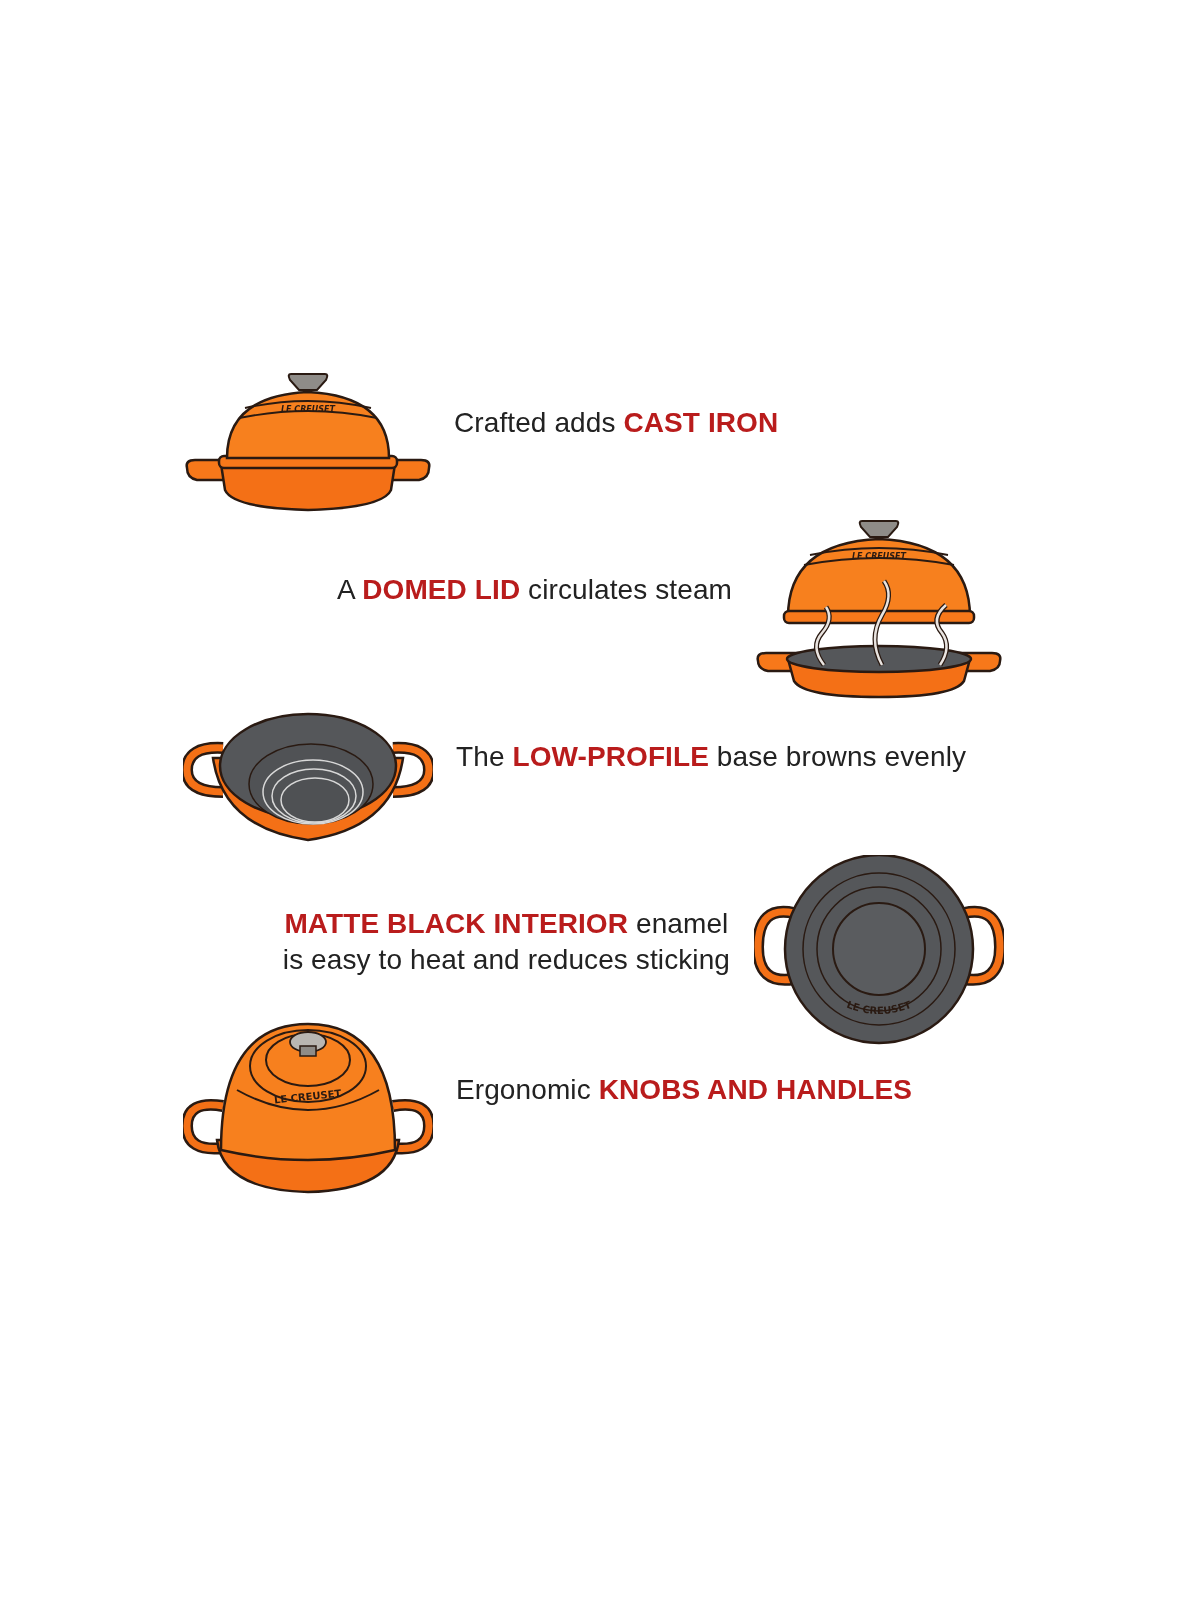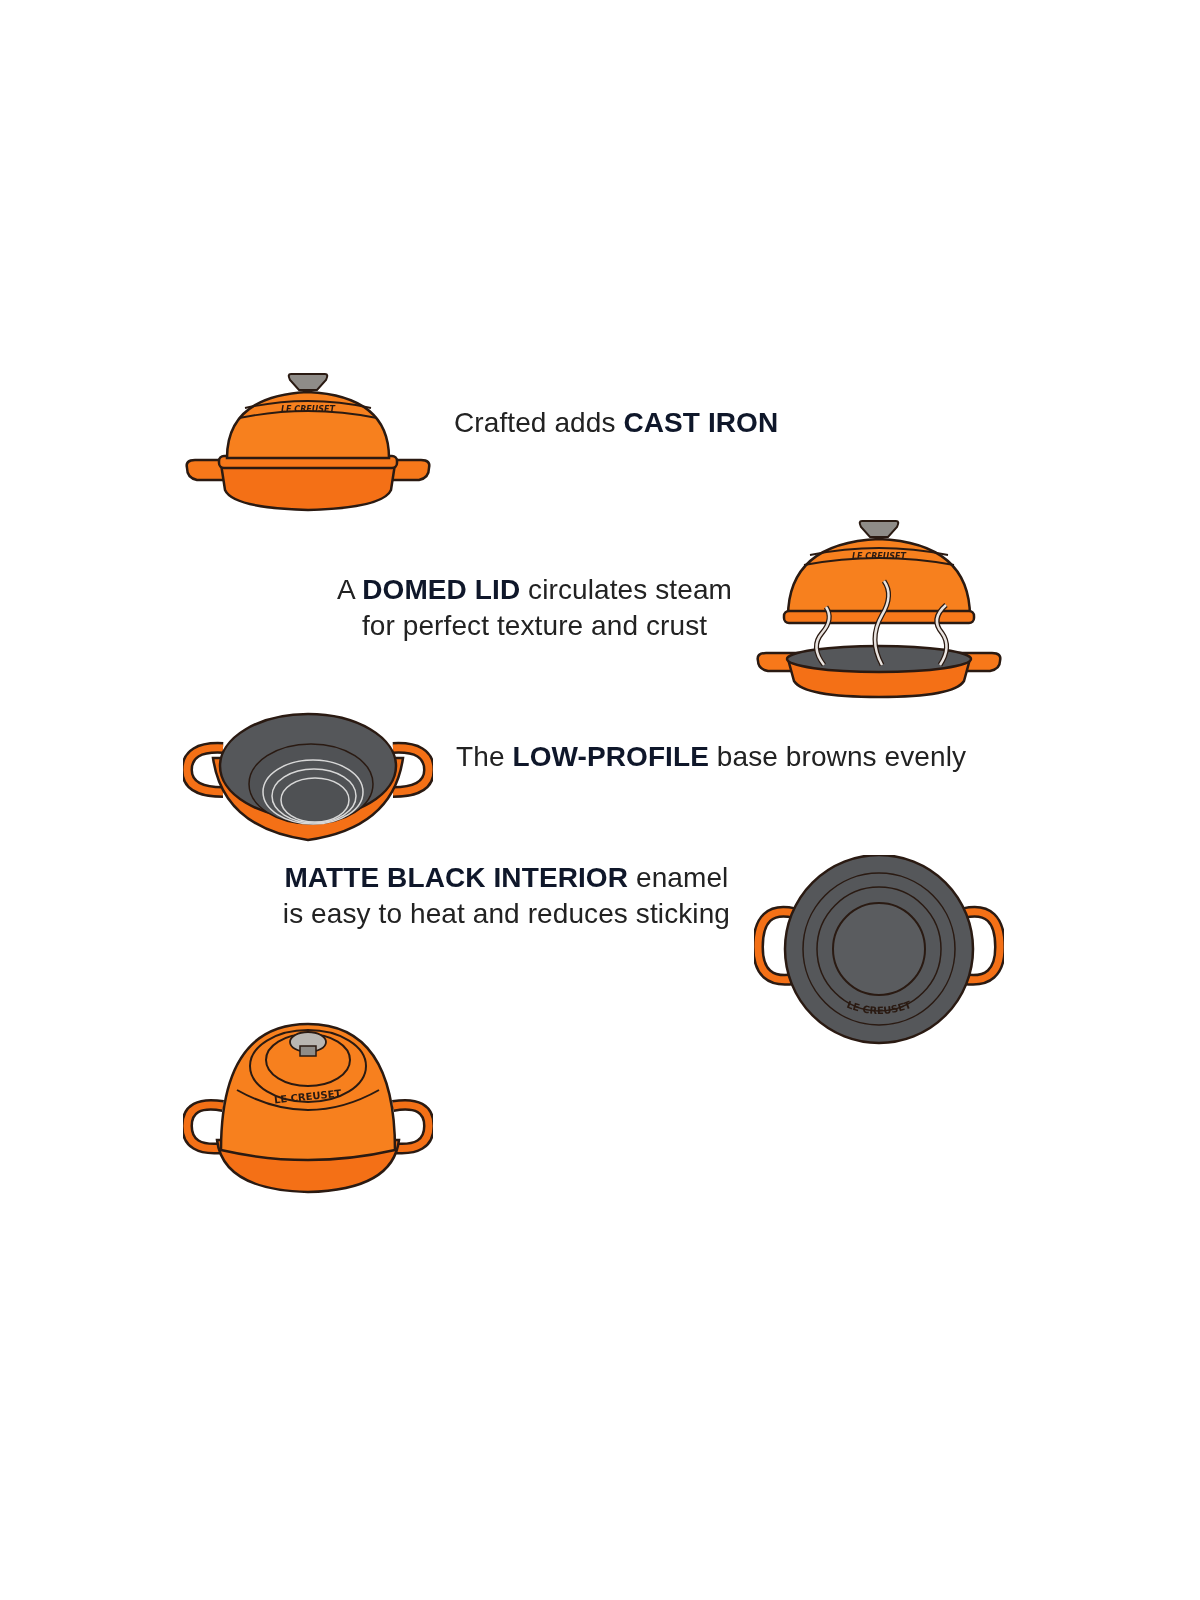--- a/index.html
+++ b/index.html
@@ -1,20 +1,20 @@
 <!DOCTYPE html>
 <html><head>
 <meta charset="utf-8">
 <style>
   html, body { margin: 0; padding: 0; background: #ffffff; }
   body { width: 1200px; height: 1600px; position: relative; overflow: hidden;
          font-family: "Liberation Sans", "DejaVu Sans", sans-serif; color: #1a1a1a; }
   .feature-text { position: absolute; font-size: 28px; line-height: 36px; font-weight: 400;
                   color: #222; letter-spacing: 0.1px; }
-  .feature-text b { font-weight: 700; color: #0f172a; }
+  .feature-text b { font-weight: 700; color: #b91c1c; }
   .feature-text.right { text-align: center; }
   .feature-text.left { text-align: left; }
   .illus { position: absolute; }
   .line { display: block; white-space: nowrap; }
 </style>
 </head>
 <body>
 
 <div class="illus" style="left:183px; top:368px; width:250px; height:145px;">
   <svg width="250" height="145" viewBox="0 0 250 145">
@@ -33,21 +33,20 @@
 
     <path d="M108 6 L142 6 Q146 6 143 12 L134 22 L116 22 L107 12 Q104 6 108 6 Z" fill="#8f8c88" stroke="#2a1a12" stroke-width="2"></path>
   </svg>
 </div>
 <div class="feature-text left" style="left:454px; top:405px;">
   <span class="line"><span>Crafted adds </span><b>CAST IRON</b><span></span></span>
 </div>
 
 <div class="feature-text right" style="right:468px; top:572px;">
   <span class="line"><span>A </span><b>DOMED LID</b><span> circulates steam</span></span>
-  <span class="line">for perfect texture and crust</span>
 </div>
 <div class="illus" style="left:754px; top:515px; width:250px; height:185px;">
   <svg width="250" height="185" viewBox="0 0 250 185">
 
     <path d="M34 102 Q34 28 125 24 Q216 28 216 102 Z" fill="#f7801e" stroke="#2a1a12" stroke-width="2.5"></path>
     <rect x="30" y="96" width="190" height="12" rx="5" fill="#f7781a" stroke="#2a1a12" stroke-width="2.5"></rect>
     <path d="M56 40 Q125 26 194 40" fill="none" stroke="#2a1a12" stroke-width="1.8"></path>
     <path d="M50 50 Q125 36 200 50" fill="none" stroke="#2a1a12" stroke-width="1.8"></path>
     <text x="125" y="44" text-anchor="middle" font-family="DejaVu Sans, sans-serif" font-size="8" font-weight="bold" font-style="italic" fill="#2a1a12">LE CREUSET</text>
     <path d="M108 6 L142 6 Q146 6 143 12 L134 22 L116 22 L107 12 Q104 6 108 6 Z" fill="#8f8c88" stroke="#2a1a12" stroke-width="2"></path>
@@ -80,21 +79,21 @@
     <ellipse cx="128" cy="76" rx="62" ry="40" fill="#505255" stroke="#2a1a12" stroke-width="1.5"></ellipse>
     <ellipse cx="130" cy="84" rx="50" ry="32" fill="none" stroke="#d8d8d8" stroke-width="1.5"></ellipse>
     <ellipse cx="131" cy="88" rx="42" ry="27" fill="none" stroke="#d8d8d8" stroke-width="1.5"></ellipse>
     <ellipse cx="132" cy="92" rx="34" ry="22" fill="#4f5154" stroke="#d8d8d8" stroke-width="1.5"></ellipse>
   </svg>
 </div>
 <div class="feature-text left" style="left:456px; top:739px;">
   <span class="line"><span>The </span><b>LOW-PROFILE</b><span> base browns evenly</span></span>
 </div>
 
-<div class="feature-text right" style="right:470px; top:860px;">
+<div class="feature-text right" style="right:470px; top:906px;">
   <span class="line"><span></span><b>MATTE BLACK INTERIOR</b><span> enamel</span></span>
   <span class="line">is easy to heat and reduces sticking</span>
 </div>
 <div class="illus" style="left:754px; top:855px; width:250px; height:190px;">
   <svg width="250" height="190" viewBox="0 0 250 190">
     <path d="M40 58 Q4 50 4 92 Q4 130 40 124" fill="none" stroke="#2a1a12" stroke-width="12"></path>
     <path d="M40 58 Q4 50 4 92 Q4 130 40 124" fill="none" stroke="#f47016" stroke-width="7"></path>
     <path d="M210 58 Q246 50 246 92 Q246 130 210 124" fill="none" stroke="#2a1a12" stroke-width="12"></path>
     <path d="M210 58 Q246 50 246 92 Q246 130 210 124" fill="none" stroke="#f47016" stroke-width="7"></path>
     <circle cx="125" cy="94" r="94" fill="#55575a" stroke="#2a1a12" stroke-width="2.5"></circle>
@@ -118,13 +117,14 @@
     <path d="M38 130 Q38 4 125 4 Q212 4 212 130 Q125 150 38 130 Z" fill="#f7801e" stroke="#2a1a12" stroke-width="2.5"></path>
     <path d="M54 70 Q125 110 196 70" fill="none" stroke="#2a1a12" stroke-width="2"></path>
     <ellipse cx="125" cy="46" rx="58" ry="36" fill="none" stroke="#2a1a12" stroke-width="2"></ellipse>
     <ellipse cx="125" cy="40" rx="42" ry="26" fill="none" stroke="#2a1a12" stroke-width="2"></ellipse>
     <ellipse cx="125" cy="22" rx="18" ry="10" fill="#b9b6b2" stroke="#2a1a12" stroke-width="1.8"></ellipse>
     <rect x="117" y="26" width="16" height="10" fill="#8f8c88" stroke="#2a1a12" stroke-width="1.5"></rect>
     <text x="125" y="80" text-anchor="middle" font-family="DejaVu Sans, sans-serif" font-size="10" font-weight="bold" fill="#2a1a12" transform="rotate(-6 125 80)">LE CREUSET</text>
   </svg>
 </div>
 <div class="feature-text left" style="left:456px; top:1072px;">
+  <span class="line"><span>Ergonomic </span><b>KNOBS AND HANDLES</b><span></span></span>
 </div>
 
 </body></html>

